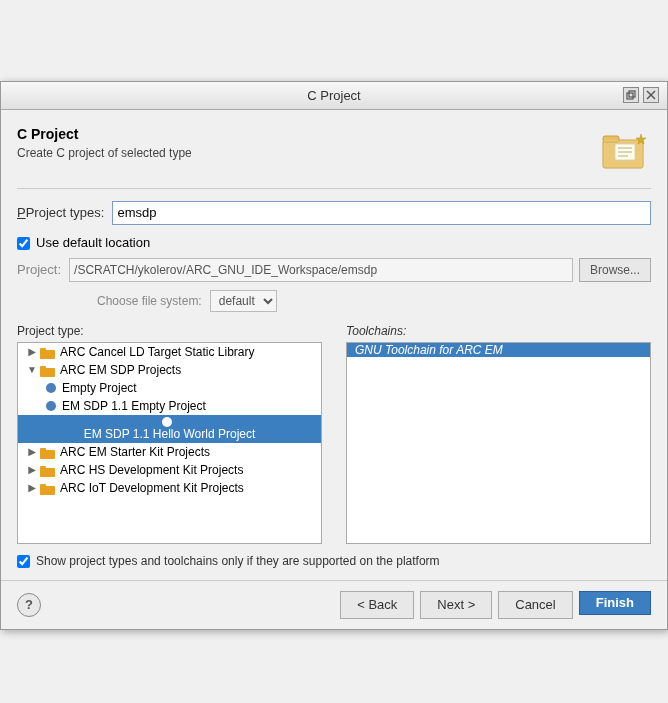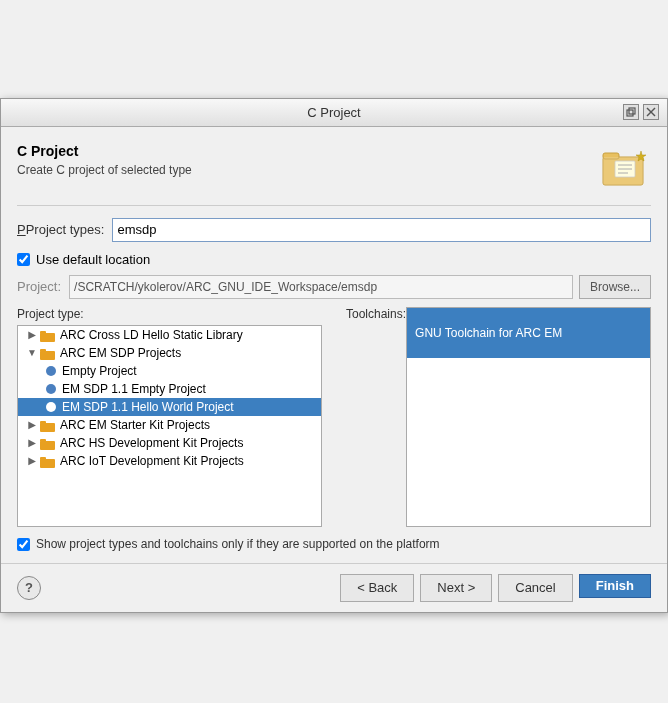--- a/index.html
+++ b/index.html
@@ -102,21 +102,21 @@
       flex: 1;
       height: 24px;
       border: 1px solid #7a9cc6;
       padding: 2px 4px;
       font-size: 13px;
       background: #fff;
       outline: none;
     }
     .checkbox-row {
       display: flex;
-      align-items: center;
+      align-items: flex-end;
       margin-bottom: 8px;
       margin-left: 0;
     }
     .checkbox-row input[type=checkbox] {
       margin-right: 6px;
     }
     .location-row {
       display: flex;
       align-items: center;
       margin-bottom: 8px;
@@ -178,21 +178,22 @@
       margin-bottom: 4px;
     }
     .left-panel {
       flex: 1;
       display: flex;
       flex-direction: column;
     }
     .right-panel {
       flex: 1;
       display: flex;
-      flex-direction: row;
+      flex-direction: column;
+      font-style: italic;
     }
     .tree-box {
       flex: 1;
       border: 1px solid #aaa;
       background: #fff;
       overflow-y: auto;
       overflow-x: hidden;
     }
     .list-box {
       flex: 1;
@@ -204,20 +205,21 @@
       display: flex;
       align-items: center;
       padding: 2px 4px;
       font-size: 12px;
       cursor: pointer;
       white-space: nowrap;
     }
     .tree-item.selected {
       background: #3c7fc0;
       color: #fff;
+      flex-direction: column;
     }
     .tree-item .indent {
       display: inline-block;
     }
     .expand-arrow {
       display: inline-block;
       width: 12px;
       text-align: center;
       font-size: 10px;
       color: #666;
@@ -243,21 +245,21 @@
       background: #4a7fbf;
       margin-right: 6px;
       flex-shrink: 0;
     }
     .tree-item.selected .bullet-icon {
       background: #fff;
     }
     .list-item {
       display: flex;
       align-items: center;
-      padding: 18px 8px;
+      padding: 0 8px;
       font-size: 12px;
       cursor: pointer;
     }
     .list-item.selected {
       background: #3c7fc0;
       color: #fff;
     }
     .checkbox-note {
       display: flex;
       align-items: flex-end;
@@ -383,37 +385,43 @@
       <input type="checkbox" checked="" style="">
       <span>Use default location</span>
     </div>
 
     <div class="location-row">
       <span class="location-label">Project:</span>
       <input type="text" class="location-input" value="/SCRATCH/ykolerov/ARC_GNU_IDE_Workspace/emsdp" style="">
       <button class="browse-btn">Browse...</button>
     </div>
 
+    <div class="filesystem-row">
+      <span class="filesystem-label">Choose file system:</span>
+      <select class="filesystem-select">
+        <option>default</option>
+      </select>
+    </div>
 
     <div class="panels-row">
 
       <div class="left-panel">
         <div class="panel-label">Project type:</div>
         <div class="tree-box">
 
           <div class="tree-item">
             <span class="indent" style="display:inline-block;width:4px;"></span>
             <span class="expand-arrow">▶</span>
             <span class="folder-icon">
               <svg viewBox="0 0 16 14" xmlns="http://www.w3.org/2000/svg">
                 <rect x="0" y="4" width="15" height="9" rx="1" fill="#e8a020"></rect>
                 <rect x="0" y="2" width="6" height="3" rx="1" fill="#e8a020"></rect>
               </svg>
             </span>
-            <span>ARC Cross LD Hello Static Library</span>
+            <span>ARC Cancel LD Target Static Library</span>
           </div>
 
           <div class="tree-item">
             <span class="indent" style="display:inline-block;width:4px;"></span>
             <span class="expand-arrow">▼</span>
             <span class="folder-icon">
               <svg viewBox="0 0 16 14" xmlns="http://www.w3.org/2000/svg">
                 <rect x="0" y="4" width="15" height="9" rx="1" fill="#e8a020"></rect>
                 <rect x="0" y="2" width="6" height="3" rx="1" fill="#e8a020"></rect>
               </svg>

